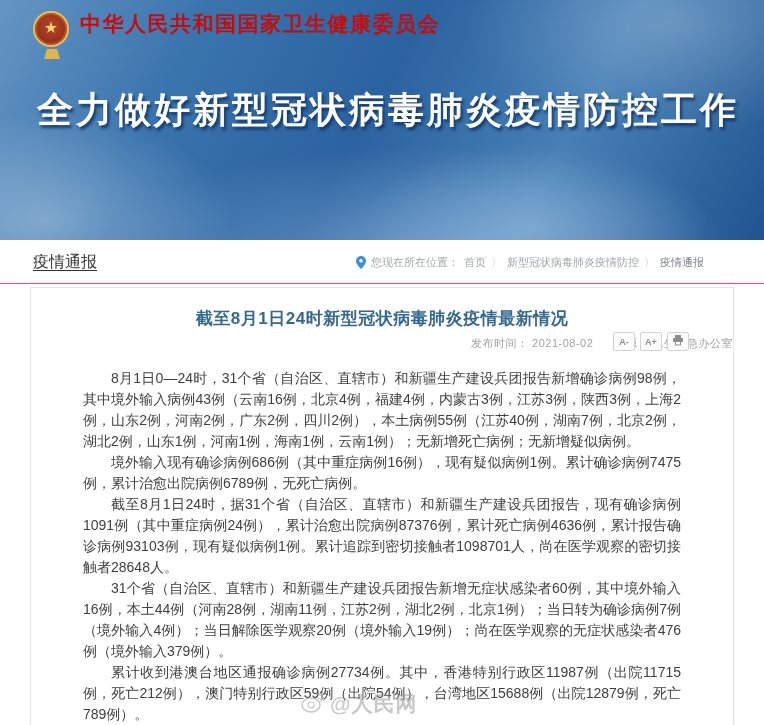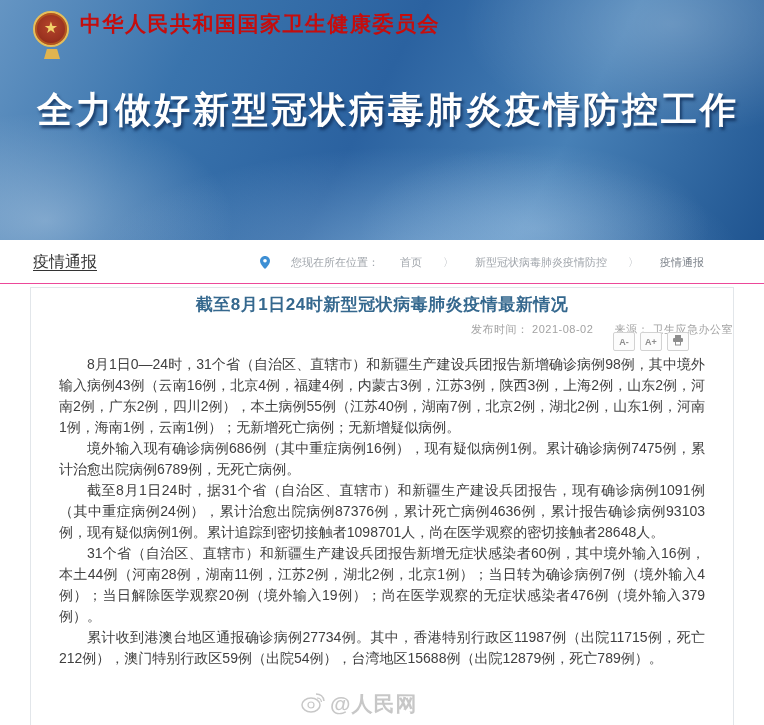--- a/index.html
+++ b/index.html
@@ -38,40 +38,40 @@
     text-shadow:2px 3px 3px rgba(16,48,92,0.85);
     padding-left:12px;
   }
 
   
   .section-bar { position:absolute; top:240px; left:0; width:764px; height:44px;
     background:#ffffff; border-bottom:1px solid #ec4899; }
   .section-tab { position:absolute; left:33px; top:12px; font-size:16px; color:#333333;
     text-decoration:underline; text-underline-offset:3px; cursor:pointer; }
   .breadcrumb { position:absolute; right:60px; top:15px; display:flex; align-items:center;
-    gap:21px; font-size:11px; color:#a0a5ab; white-space:nowrap; }
+    gap:5px; font-size:11px; color:#a0a5ab; white-space:nowrap; }
   .breadcrumb a { color:#a0a5ab; text-decoration:none; cursor:pointer; }
   .breadcrumb a.current { color:#7c828a; }
   .bc-sep { color:#b8bcc1; }
   .pin { display:flex; align-items:center; }
 
   
   .content-box {
     position:absolute; top:287px; left:30px; width:704px; height:450px;
     background:#ffffff; border:1px solid #e2e6ea;
   }
-  .article-title { margin:5px 40px 0; text-align:center; font-size:17px; font-weight:bold;
+  .article-title { margin:19px 40px 0; text-align:center; font-size:17px; font-weight:bold;
     color:#35688e; letter-spacing:0.5px; }
   .article-meta { margin-top:6px; text-align:right; font-size:11px; color:#a2a2a2; letter-spacing:0.5px; }
   .meta-gap { display:inline-block; width:14px; }
   .tools { position:absolute; top:44px; right:44px; display:flex; gap:5px; }
   .tool-btn { width:22px; height:19px; border:1px solid #d2d2d2; background:#fcfcfc;
     color:#8d8d8d; font-size:9px; font-weight:bold; display:flex; align-items:center;
     justify-content:center; border-radius:2px; cursor:pointer; font-family:inherit; padding:0; }
-  .article-body { margin:17px 28px 0; font-size:14px; line-height:21px; color:#3f3f3f;
+  .article-body { margin:17px 52px 0; font-size:14px; line-height:21px; color:#3f3f3f;
     text-align:justify; }
   .article-body p { text-indent:2em; }
 
   
   .watermark { position:absolute; left:300px; top:690px; display:flex; align-items:flex-start;
     gap:4px; opacity:0.55; pointer-events:none; }
   .wm-text { font-size:21px; font-weight:bold; letter-spacing:1px; color:#9a9a9a; }
 </style>
 </head>
 <body>

